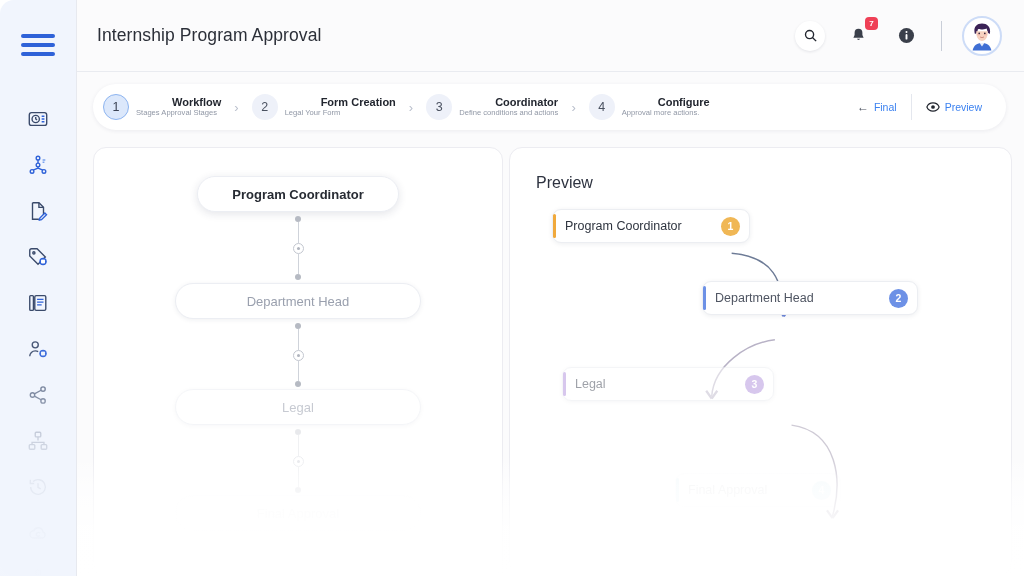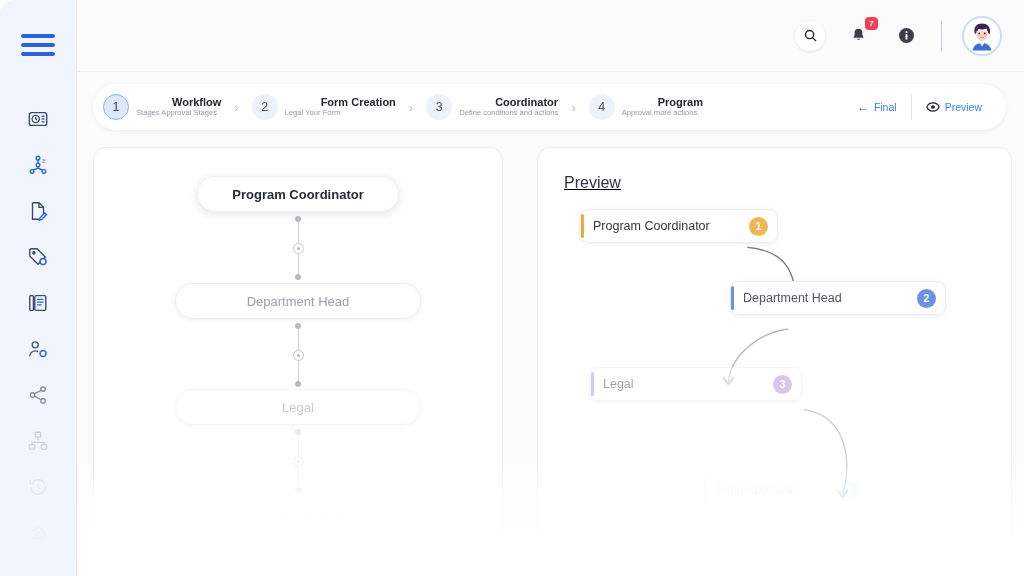--- a/index.html
+++ b/index.html
@@ -128,25 +128,24 @@
   .tb-action {
     display: flex; align-items: center; gap: 5px;
     font-size: 10.5px; color: #3c82f0; cursor: pointer; padding: 0 14px;
   }
   .tb-action .arrow { color: #4c5260; font-size: 12px; }
   .v-sep { width: 1px; height: 26px; background: #e4e7ee; }
 
   
   #panels {
     flex: 1 1 auto;
-    display: flex; gap: 34px;
+    display: flex; gap: 6px;
     padding: 17px 12px 0 16px;
     min-height: 0;
     position: relative;
-    text-decoration: underline;
   }
   .panel {
     background: #ffffff;
     border: 1px solid #ececf1;
     border-radius: 13px;
     position: relative;
     overflow: hidden;
   }
   #panel-builder { flex: 0 0 410px; }
   #panel-preview { flex: 1 1 auto; }
@@ -342,20 +341,21 @@
         </svg>
       </div>
 
     </div>
     <div id="sidebar-fade"></div>
   </aside>
 
   <div id="main">
 
     <header id="topbar">
+      <div id="page-title">Internship Program Approval</div>
 
       <div id="topbar-actions">
 
         <div class="icon-btn search-bg">
           <svg width="15" height="15" viewBox="0 0 24 24" fill="none" stroke="#22262f" stroke-width="2.2">
             <circle cx="10.5" cy="10.5" r="6.5"></circle>
               <path d="M15.5 15.5L21 21"></path>
           </svg>
         </div>
 
@@ -419,21 +419,21 @@
         <div class="step-text">
           <div class="step-title">Coordinator</div>
           <div class="step-sub">Define conditions and actions</div>
         </div>
       </div>
       <div class="step-sep">›</div>
 
       <div class="step">
         <div class="step-circle">4</div>
         <div class="step-text">
-          <div class="step-title">Program</div>
+          <div class="step-title">Configure</div>
           <div class="step-sub">Approval more actions.</div>
         </div>
       </div>
 
       <div id="stepper-actions">
         <div class="tb-action">
           <span class="arrow">←</span>
           <span>Final</span>
         </div>
         <div class="v-sep"></div>

